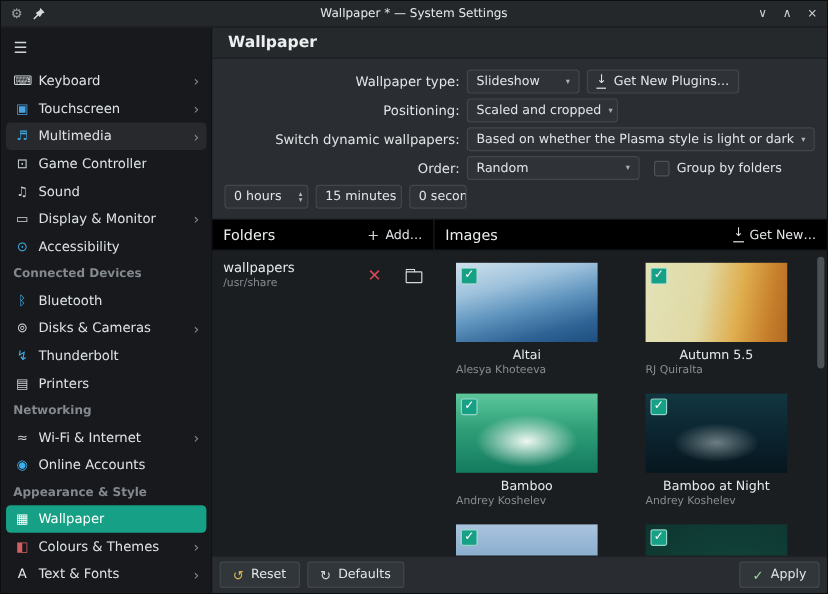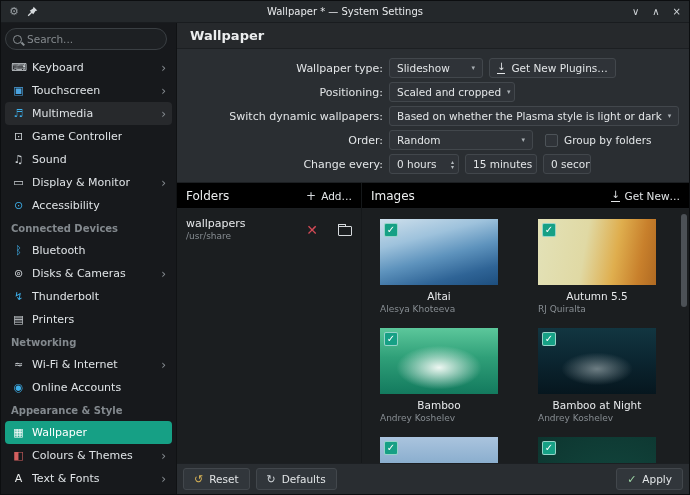--- a/index.html
+++ b/index.html
@@ -108,24 +108,20 @@
       <span>∨</span>
       <span>∧</span>
       <span>×</span>
     </div>
   </div>
 
   <div class="body">
 
     <aside class="sidebar">
       <div class="search-row">
-        <div class="search-box">
-          <span class="search-glyph"></span>
-          <input type="text" placeholder="Search..." style="">
-        </div>
         <button class="hamburger">☰</button>
       </div>
       <nav class="nav">
 
         <div class="nav-item">
           <span class="nav-icon" style="color: rgb(207, 212, 216);">⌨</span>
           <span class="nav-label">Keyboard</span>
           <span class="chev">›</span>
         </div>
         <div class="nav-item">
@@ -254,21 +250,20 @@
           <div class="flabel">Order:</div>
           <div class="control dropdown" style="width:144px">
             <span>Random</span>
             <span class="arrow">▾</span>
           </div>
           <span class="checkbox" style="margin-left:6px"></span>
           <span class="cb-label">Group by folders</span>
         </div>
 
         <div class="frow">
-          <div class="flabel">Change every:</div>
           <div class="control spin" style="width:70px">
             <span>0 hours</span>
             <span class="arrows">
               <span>▴</span>
               <span>▾</span>
             </span>
           </div>
           <div class="control spin" style="width:72px">
             <span>15 minutes</span>
 

